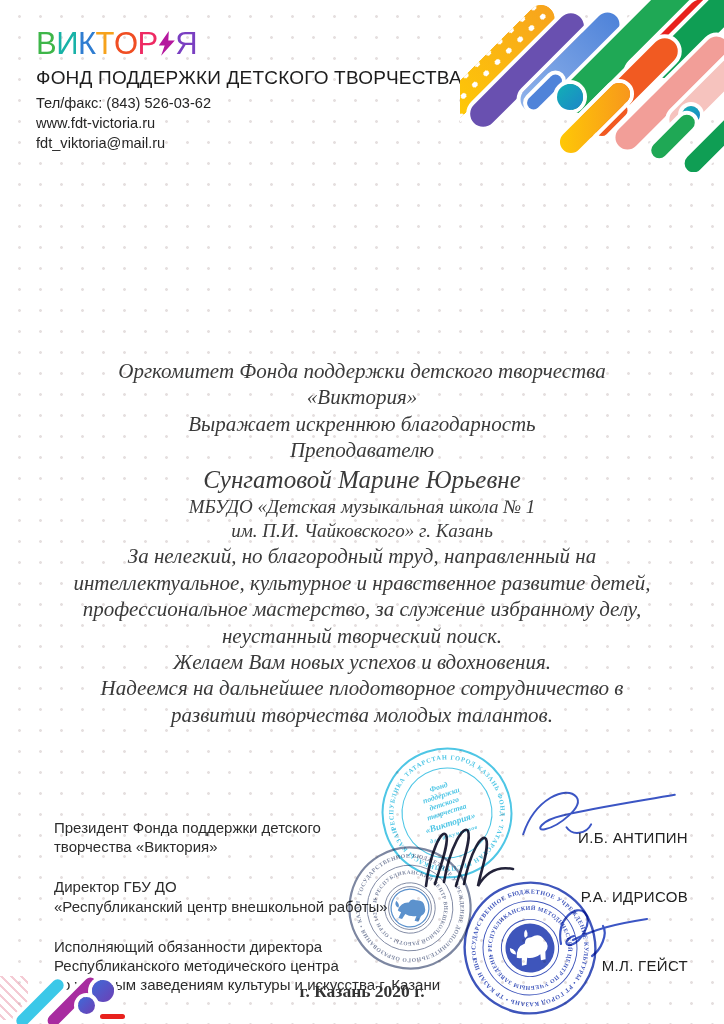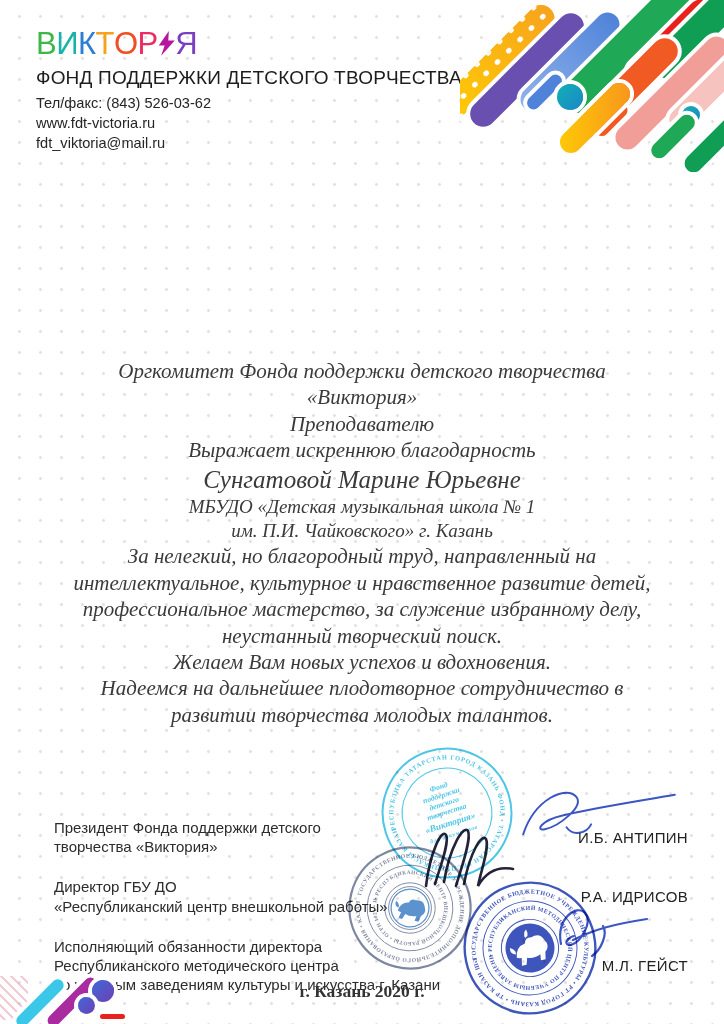--- a/index.html
+++ b/index.html
@@ -95,22 +95,22 @@
     <div class="circle" style="left:97px; top:84px; width:26px; height:26px; background:linear-gradient(135deg, var(--decor-teal), #1c86c8);"></div>
     <div class="circle" style="left:222px; top:106px; width:18px; height:18px; background:linear-gradient(135deg, var(--decor-teal), #1c86c8);"></div>
     <div class="bar" style="left:205px; top:109px; width:16px; height:55px; background:var(--decor-green);"></div>
     <div class="bar" style="left:243px; top:110px; width:18px; height:70px; background:var(--decor-green-dark);"></div>
   </div>
 
 
   <section class="body-text">
     <p class="ln-m">Оргкомитет Фонда поддержки детского творчества</p>
     <p class="ln-m">«Виктория»</p>
+    <p class="ln-m">Выражает искреннюю благодарность</p>
     <p class="ln-m">Преподавателю</p>
-    <p class="ln-m">Выражает искреннюю благодарность</p>
     <p class="ln-l">Сунгатовой Марине Юрьевне</p>
     <p class="ln-s">МБУДО «Детская музыкальная школа № 1</p>
     <p class="ln-s">им. П.И. Чайковского» г. Казань</p>
     <p class="ln-m">За нелегкий, но благородный труд, направленный на</p>
     <p class="ln-m">интеллектуальное, культурное и нравственное развитие детей,</p>
     <p class="ln-m">профессиональное мастерство, за служение избранному делу,</p>
     <p class="ln-m">неустанный творческий поиск.</p>
     <p class="ln-m">Желаем Вам новых успехов и вдохновения.</p>
     <p class="ln-m">Надеемся на дальнейшее плодотворное сотрудничество в</p>
     <p class="ln-m">развитии творчества молодых талантов.</p>

